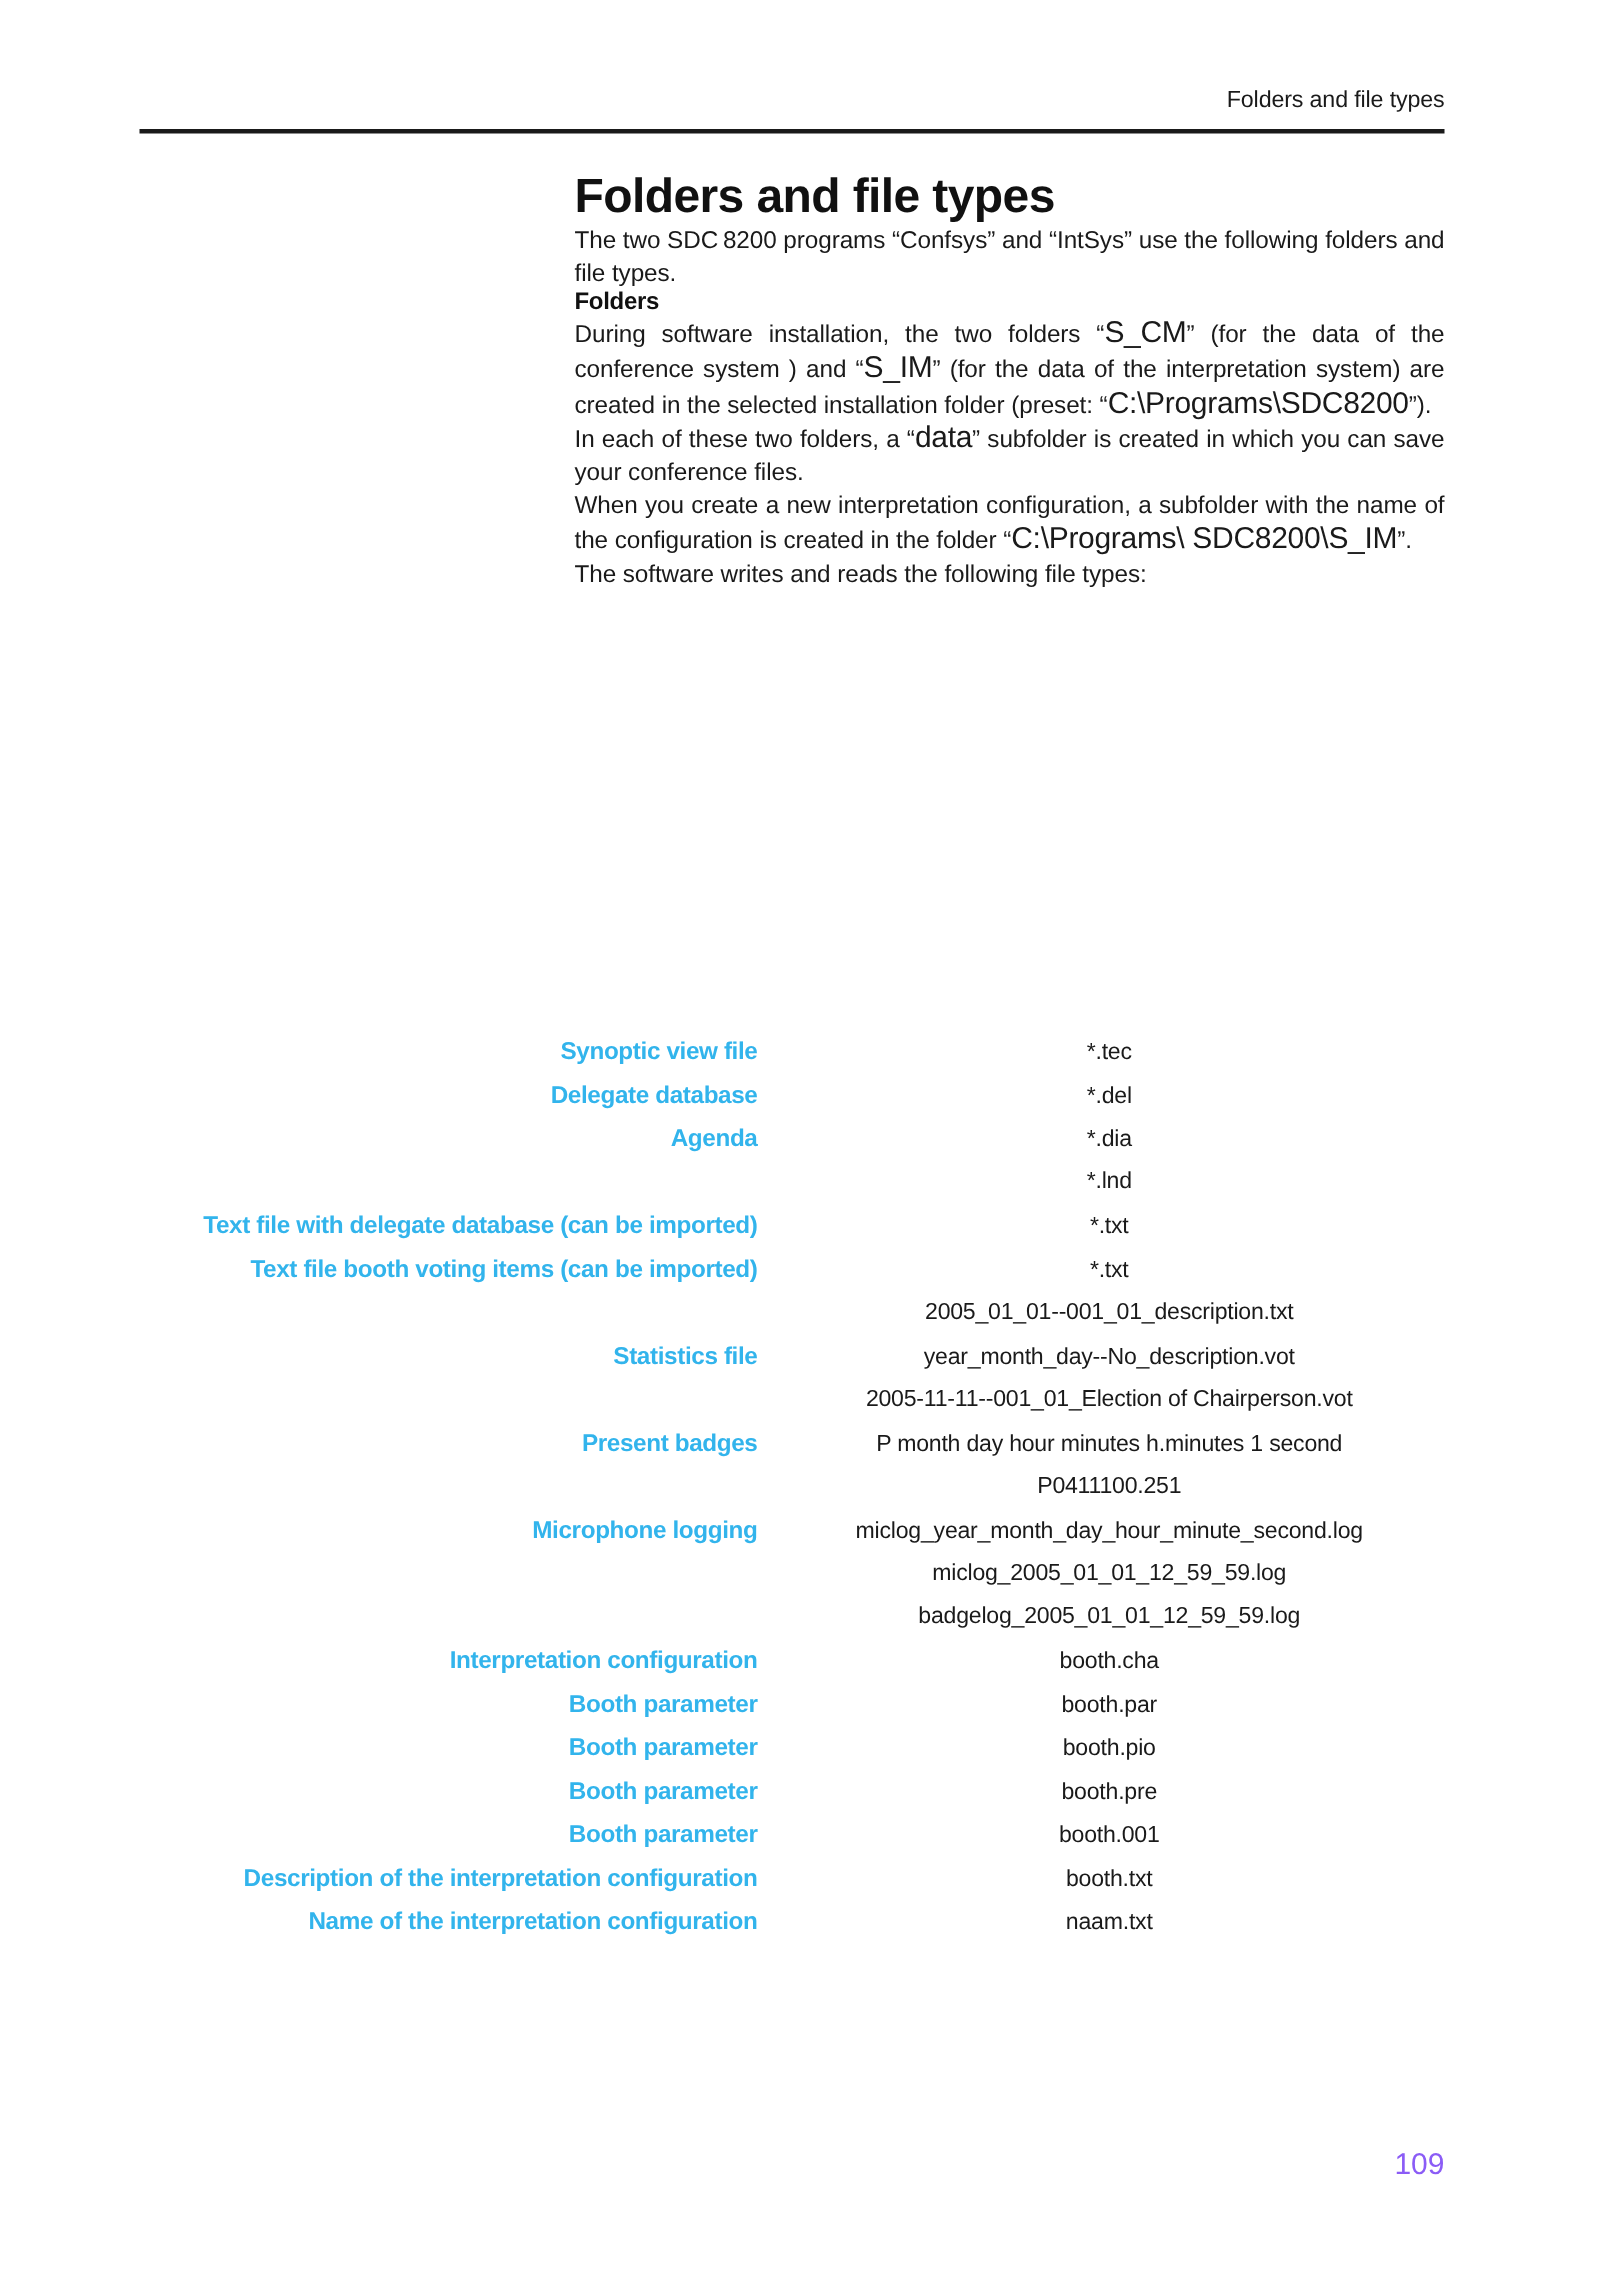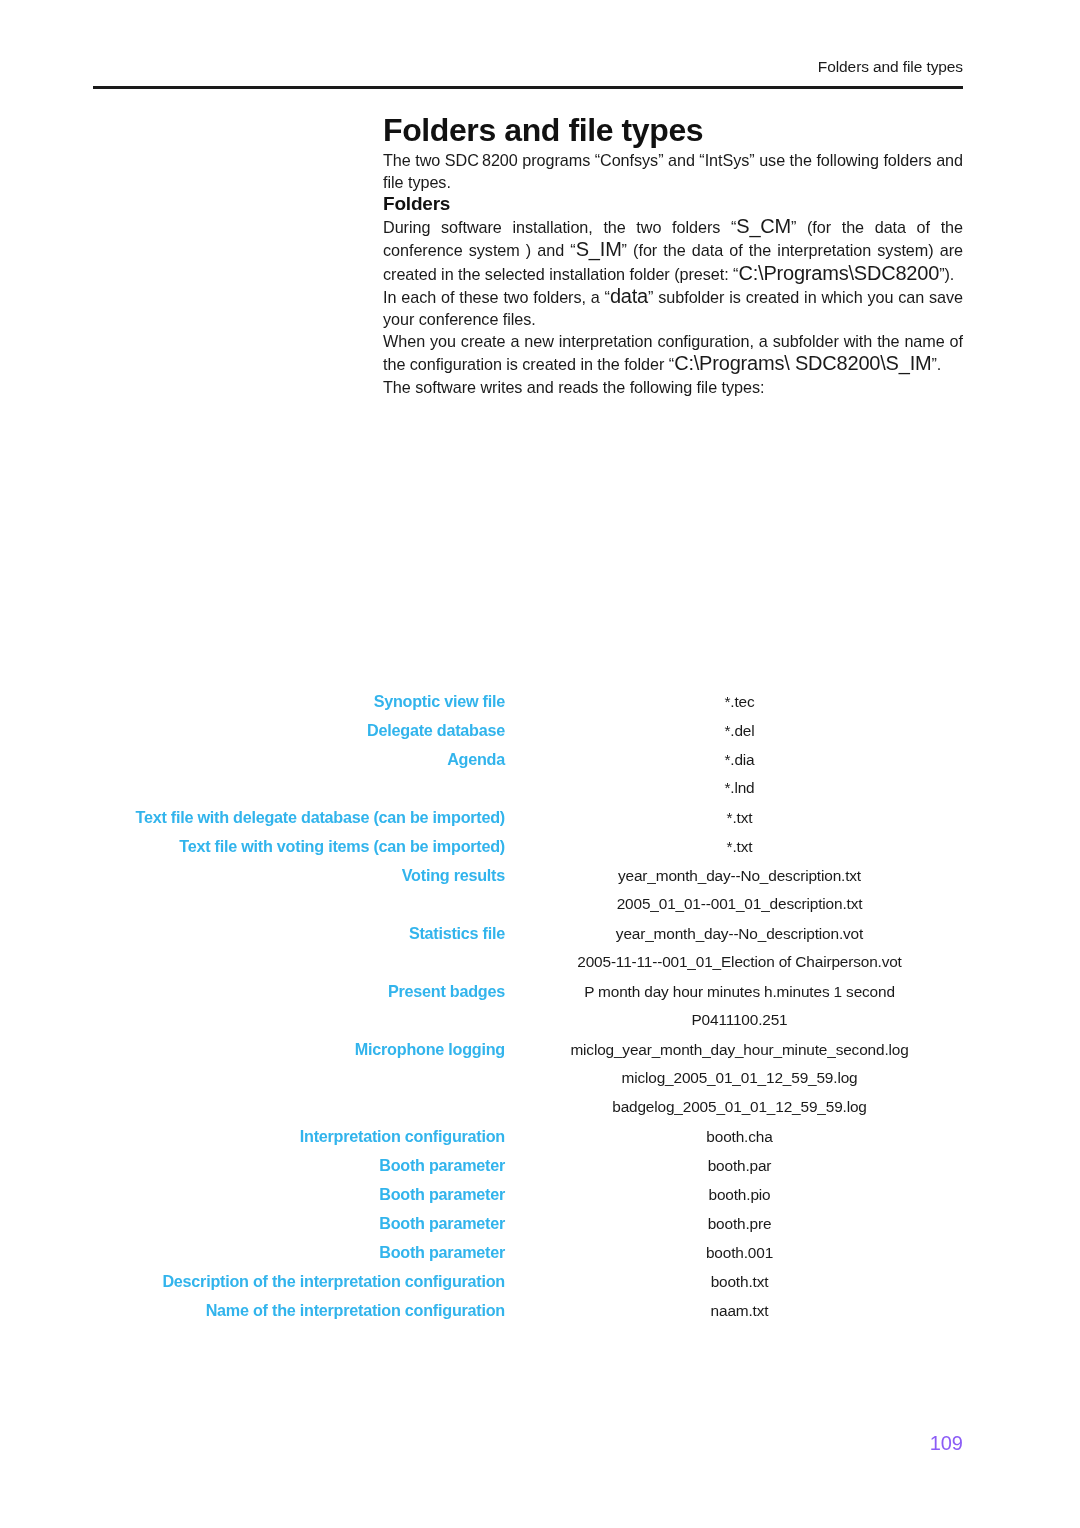--- a/index.html
+++ b/index.html
@@ -56,21 +56,21 @@
     margin: 0;
     font-size: 32px;
     font-weight: bold;
     letter-spacing: -0.4px;
     line-height: 1.15;
     color: #111111;
   }
 
   h2.section-title {
     margin: 0;
-    font-size: 19px;
+    font-size: 16px;
     font-weight: bold;
     letter-spacing: -0.2px;
     color: #111111;
   }
 
   p.body {
     margin: 0;
     font-size: 16.2px;
     line-height: 22.2px;
     text-align: justify;
@@ -182,26 +182,22 @@
         </tr>
         <tr>
           <td class="ft-label"></td>
           <td class="ft-value">*.lnd</td>
         </tr>
         <tr>
           <td class="ft-label">Text file with delegate database (can be imported)</td>
           <td class="ft-value">*.txt</td>
         </tr>
         <tr>
-          <td class="ft-label">Text file with voting items (can be imported)</td>
+          <td class="ft-label">Text file booth voting items (can be imported)</td>
           <td class="ft-value">*.txt</td>
-        </tr>
-        <tr>
-          <td class="ft-label">Voting results</td>
-          <td class="ft-value">year_month_day--No_description.txt</td>
         </tr>
         <tr>
           <td class="ft-label"></td>
           <td class="ft-value">2005_01_01--001_01_description.txt</td>
         </tr>
         <tr>
           <td class="ft-label">Statistics file</td>
           <td class="ft-value">year_month_day--No_description.vot</td>
         </tr>
         <tr>

